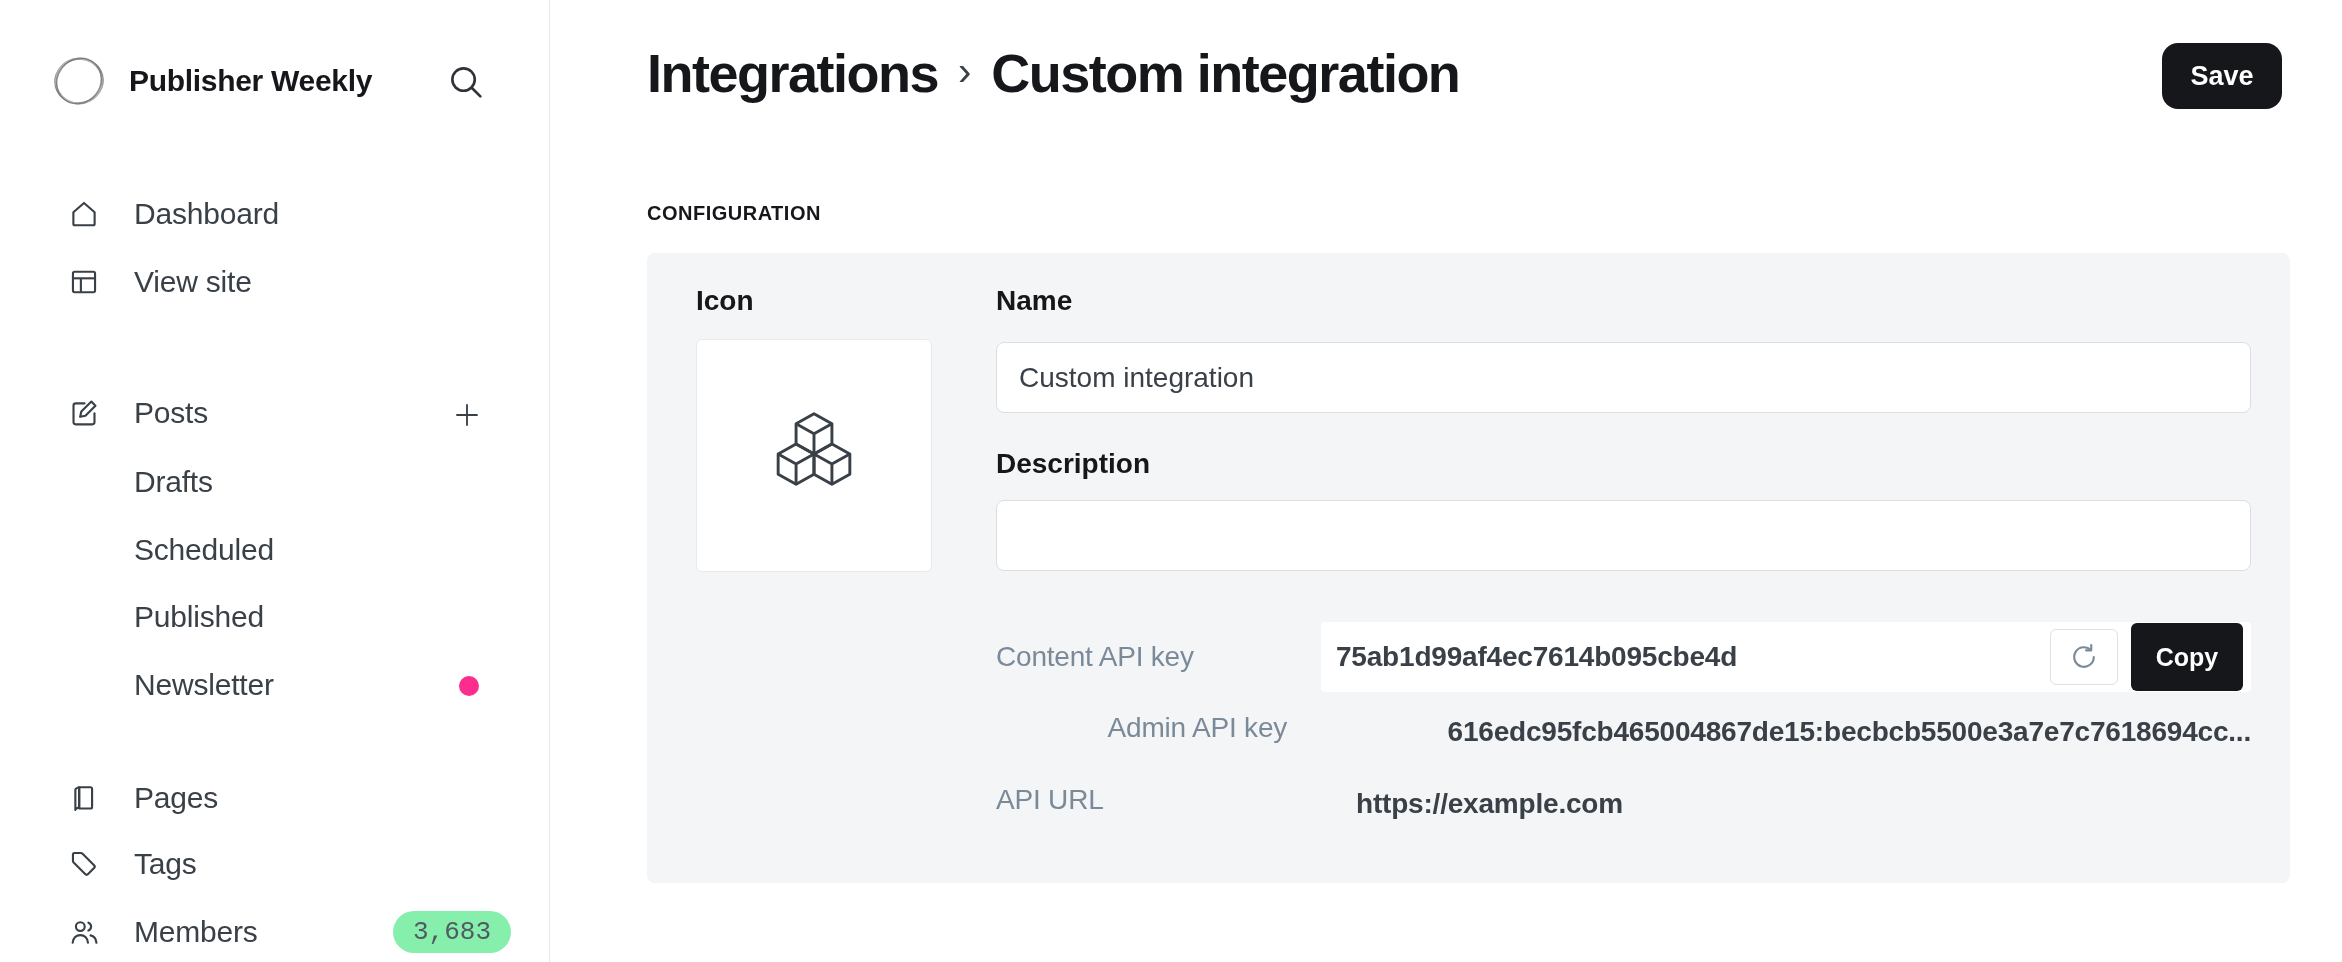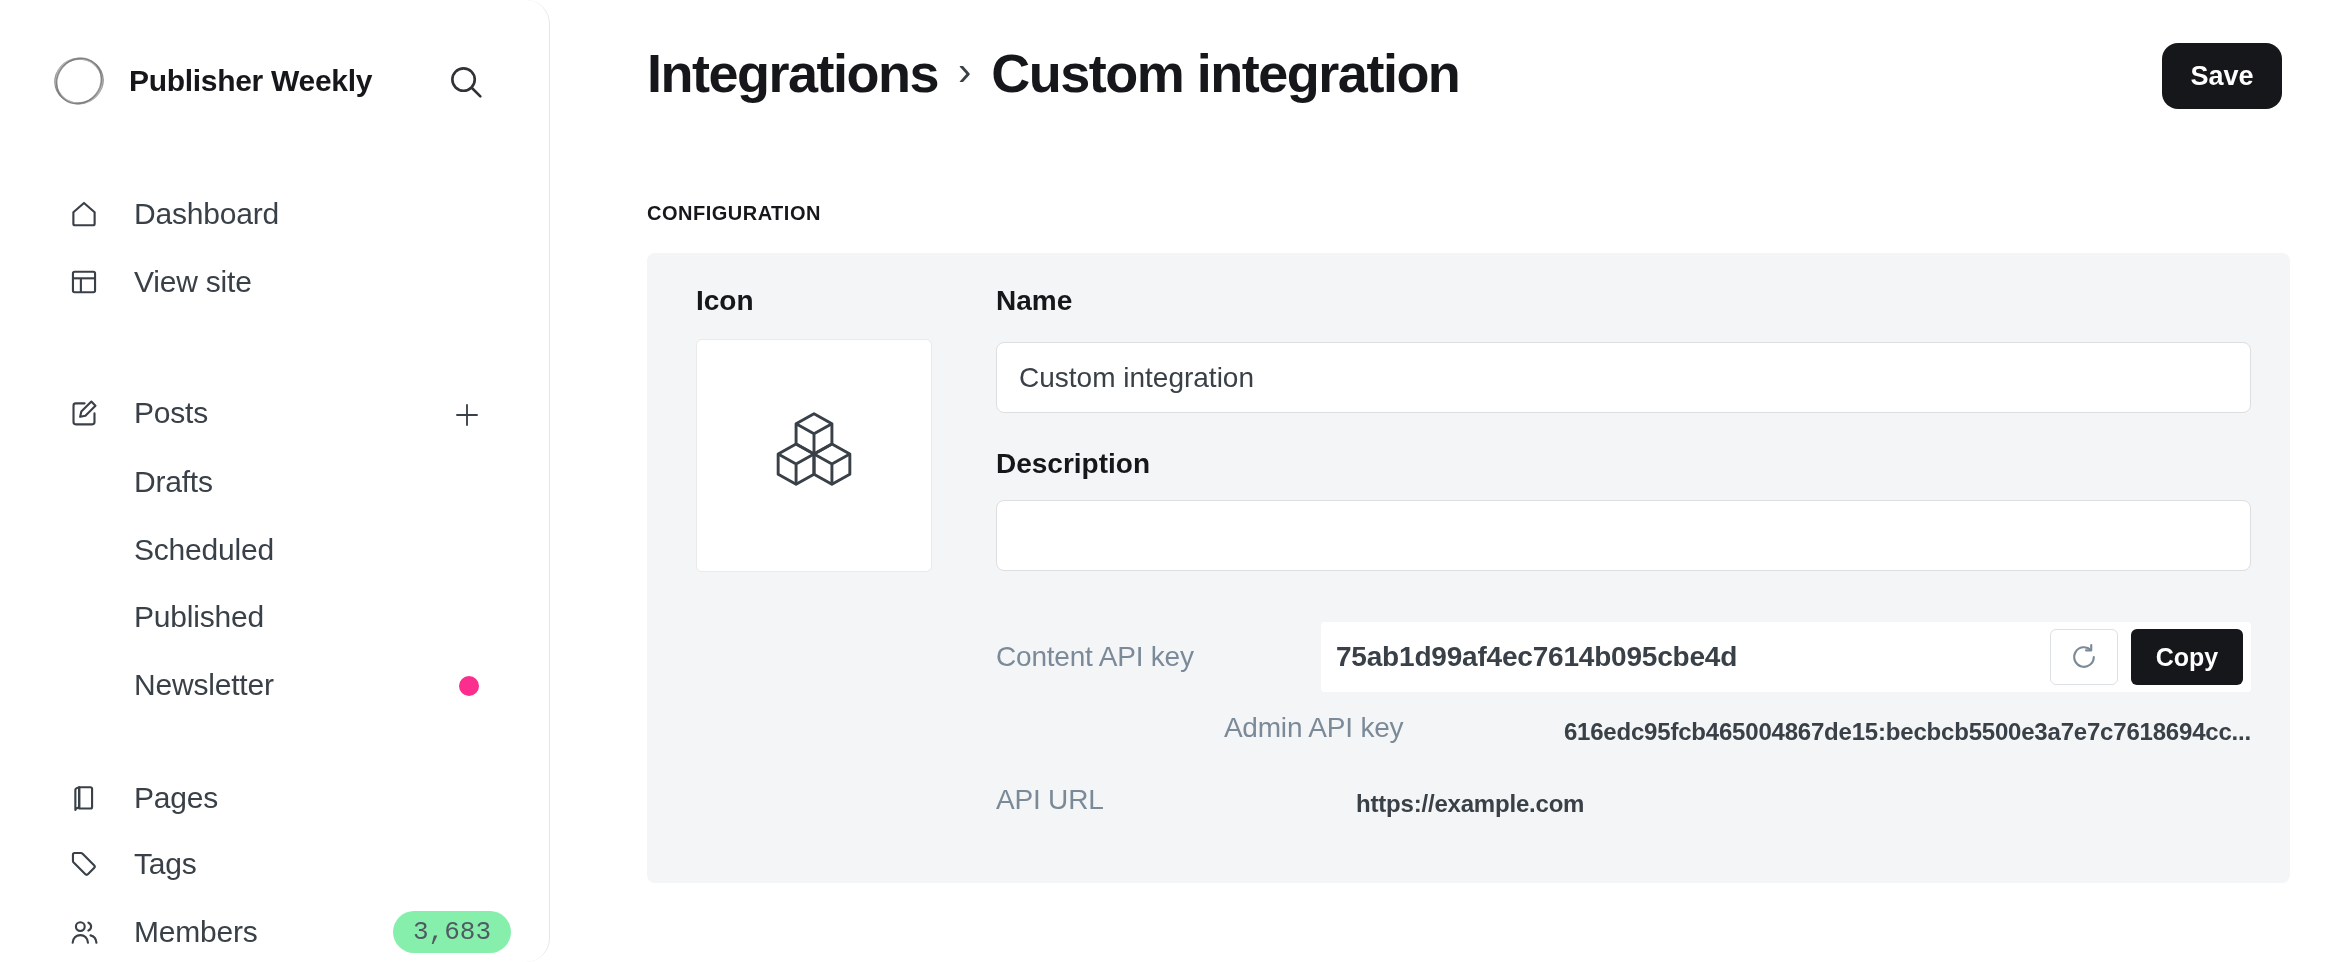--- a/index.html
+++ b/index.html
@@ -1,21 +1,21 @@
 <!DOCTYPE html>
 <html><head>
 <meta charset="utf-8">
 <style>
   * { margin:0; padding:0; box-sizing:border-box; }
   html,body { background:#fff; }
   body { font-family:"Liberation Sans", sans-serif; color:#15171a; }
   .page { position:relative; width:2342px; height:962px; background:#fff; overflow:hidden; }
 
   
-  .sidebar { position:absolute; left:0; top:0; width:550px; height:962px; background:#fff; border-right:1px solid #e4e7ea;border-radius:24px; }
+  .sidebar { position:absolute; left:0; top:0; width:550px; height:962px; background:#fff; border-right:1px solid #e4e7ea; }
   .side-header { position:absolute; left:48px; top:49px; width:460px; height:64px; display:flex; align-items:center; }
   .logo { width:62px; height:62px; flex:0 0 auto; cursor:pointer; }
   .site-title { margin-left:19px; font-size:30px; font-weight:700; color:#15171a; letter-spacing:-0.3px; white-space:nowrap; }
   .search-btn { position:absolute; left:395px; top:10px; width:46px; height:46px; display:flex; align-items:center; justify-content:center; cursor:pointer; }
 
   .nav-item { position:absolute; left:0; width:478px; height:46px; display:flex; align-items:center; cursor:pointer; }
   .nav-icon { position:absolute; left:66px; width:36px; height:36px; display:flex; align-items:center; justify-content:center; }
   .nav-label { position:absolute; left:134px; font-size:30px; font-weight:500; color:#394047; letter-spacing:-0.2px; white-space:nowrap; }
   .nav-sub .nav-label { font-weight:400; }
   .plus-btn { position:absolute; left:450px; top:8px; width:34px; height:34px; display:flex; align-items:center; justify-content:center; cursor:pointer; }
@@ -44,22 +44,22 @@
   .desc-input { top:247px; }
 
   .api-row { position:absolute; left:349px; width:1255px; display:flex; align-items:center; }
   .row-content { top:369px; height:70px; }
   .row-admin { top:455px; height:40px;justify-content:flex-end; }
   .row-url { top:527px; height:40px;gap:20px; }
   .api-label { flex:0 0 325px; font-size:28px; font-weight:400; color:#7b8a99; letter-spacing:-0.2px; }
   .key-bar { flex:1; height:70px; background:#fff; border-radius:4px; display:flex; align-items:center; padding-left:15px; }
   .key-value { flex:1; font-size:28px; font-weight:600; color:#394047; letter-spacing:-0.2px; white-space:nowrap; overflow:hidden; }
   .refresh-btn { flex:0 0 auto; width:68px; height:56px; background:#fff; border:1px solid #dde1e4; border-radius:6px; margin-right:13px; display:flex; align-items:center; justify-content:center; cursor:pointer; }
-  .copy-btn { flex:0 0 auto; width:112px; height:56px; background:#15171a; color:#fff; border:none; border-radius:6px; margin-right:8px; font-family:inherit; font-size:25px; font-weight:600; cursor:pointer; }
-  .plain-value { font-size:24px; font-weight:600; color:#394047; padding-left:15px; letter-spacing:-0.2px; white-space:nowrap;margin-top:8px; }
+  .copy-btn { flex:0 0 auto; width:112px; height:68px; background:#15171a; color:#fff; border:none; border-radius:6px; margin-right:8px; font-family:inherit; font-size:25px; font-weight:600; cursor:pointer; }
+  .plain-value { font-size:28px; font-weight:600; color:#394047; padding-left:15px; letter-spacing:-0.2px; white-space:nowrap;margin-top:8px; }
 </style>
 </head>
 <body>
 
 <div class="page">
 
   <aside class="sidebar">
     <div class="side-header">
       <span class="logo">
         <svg width="62" height="62" viewBox="0 0 62 62" fill="none">

